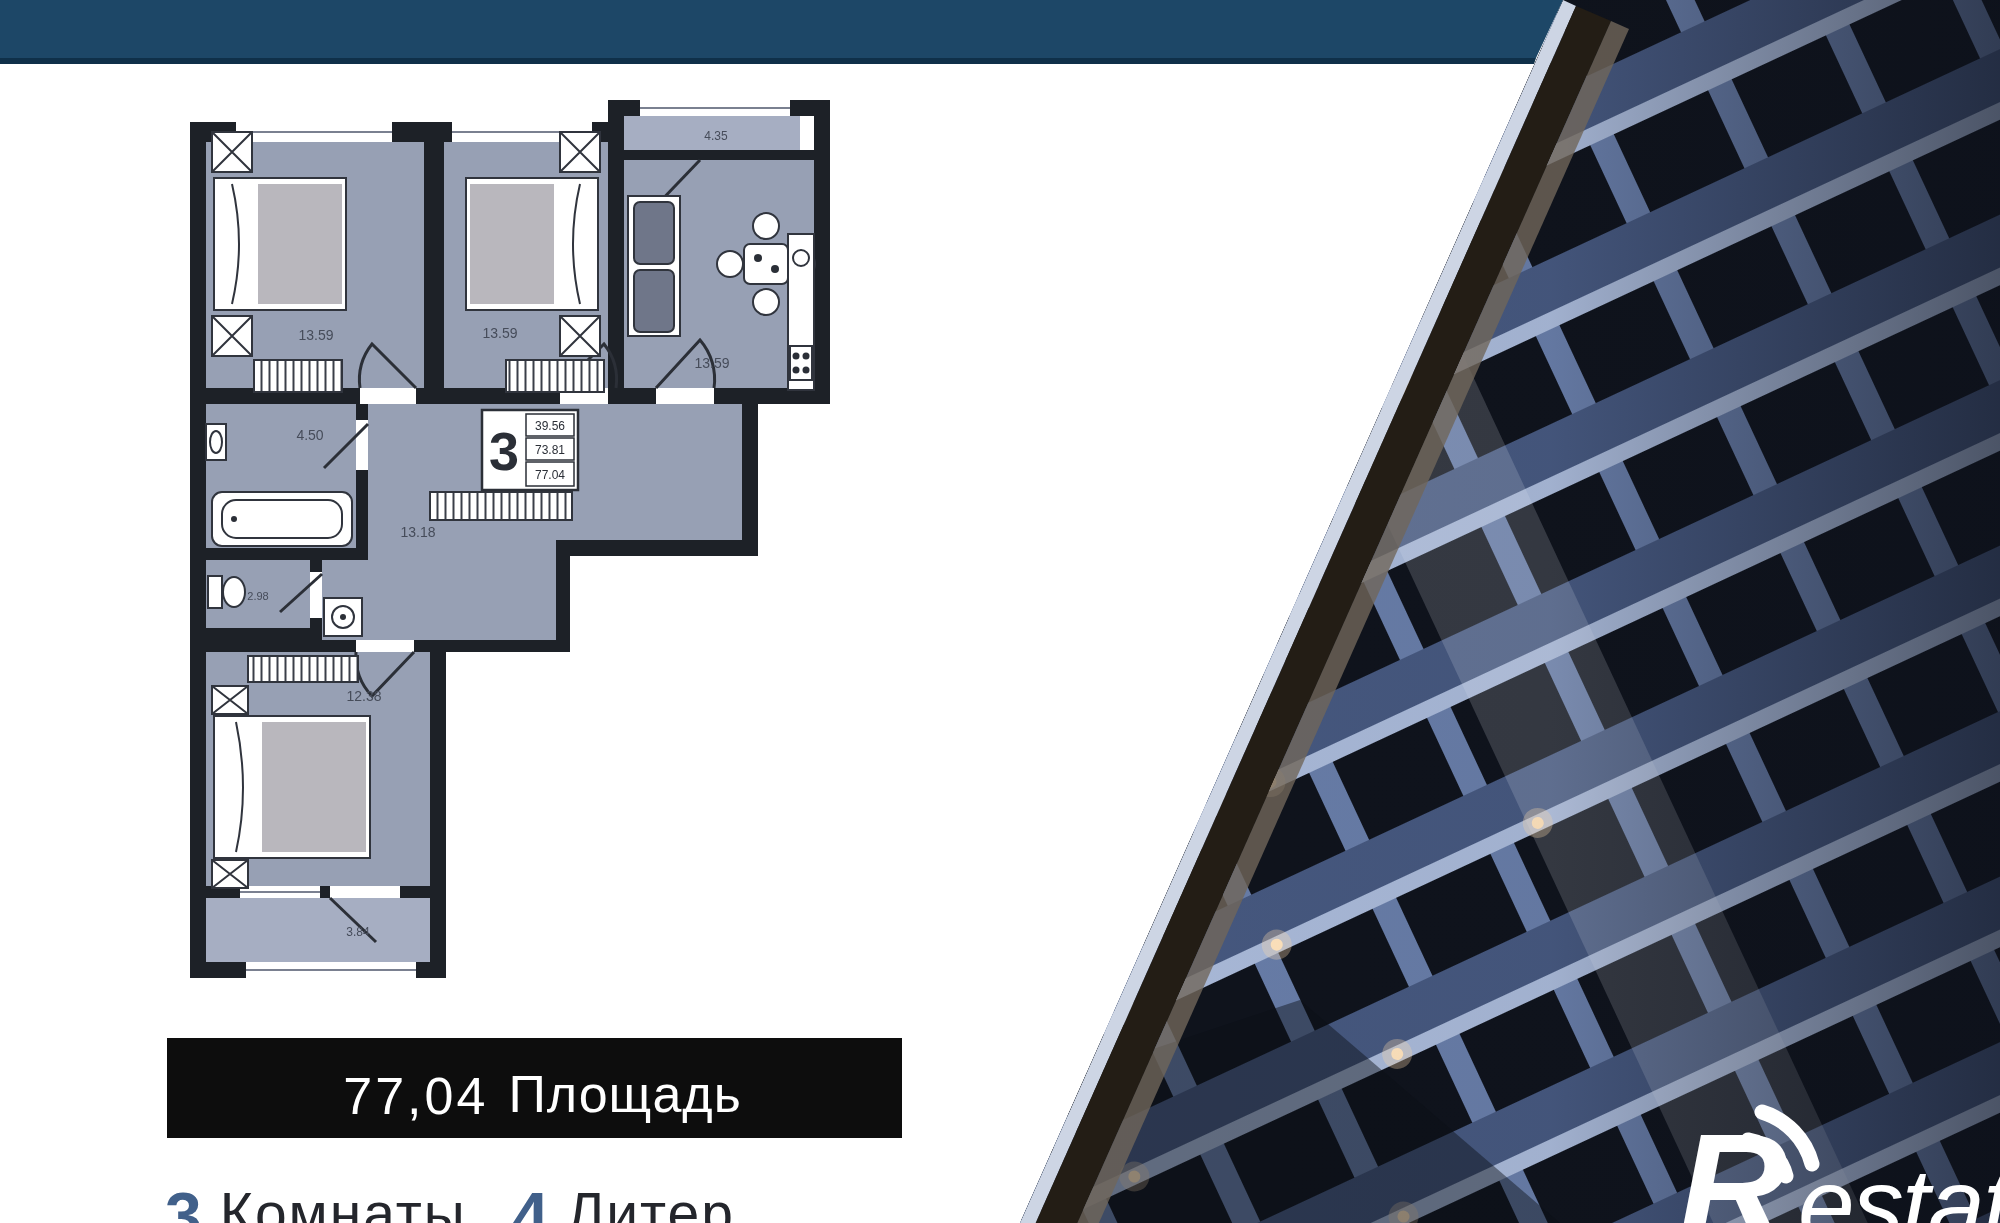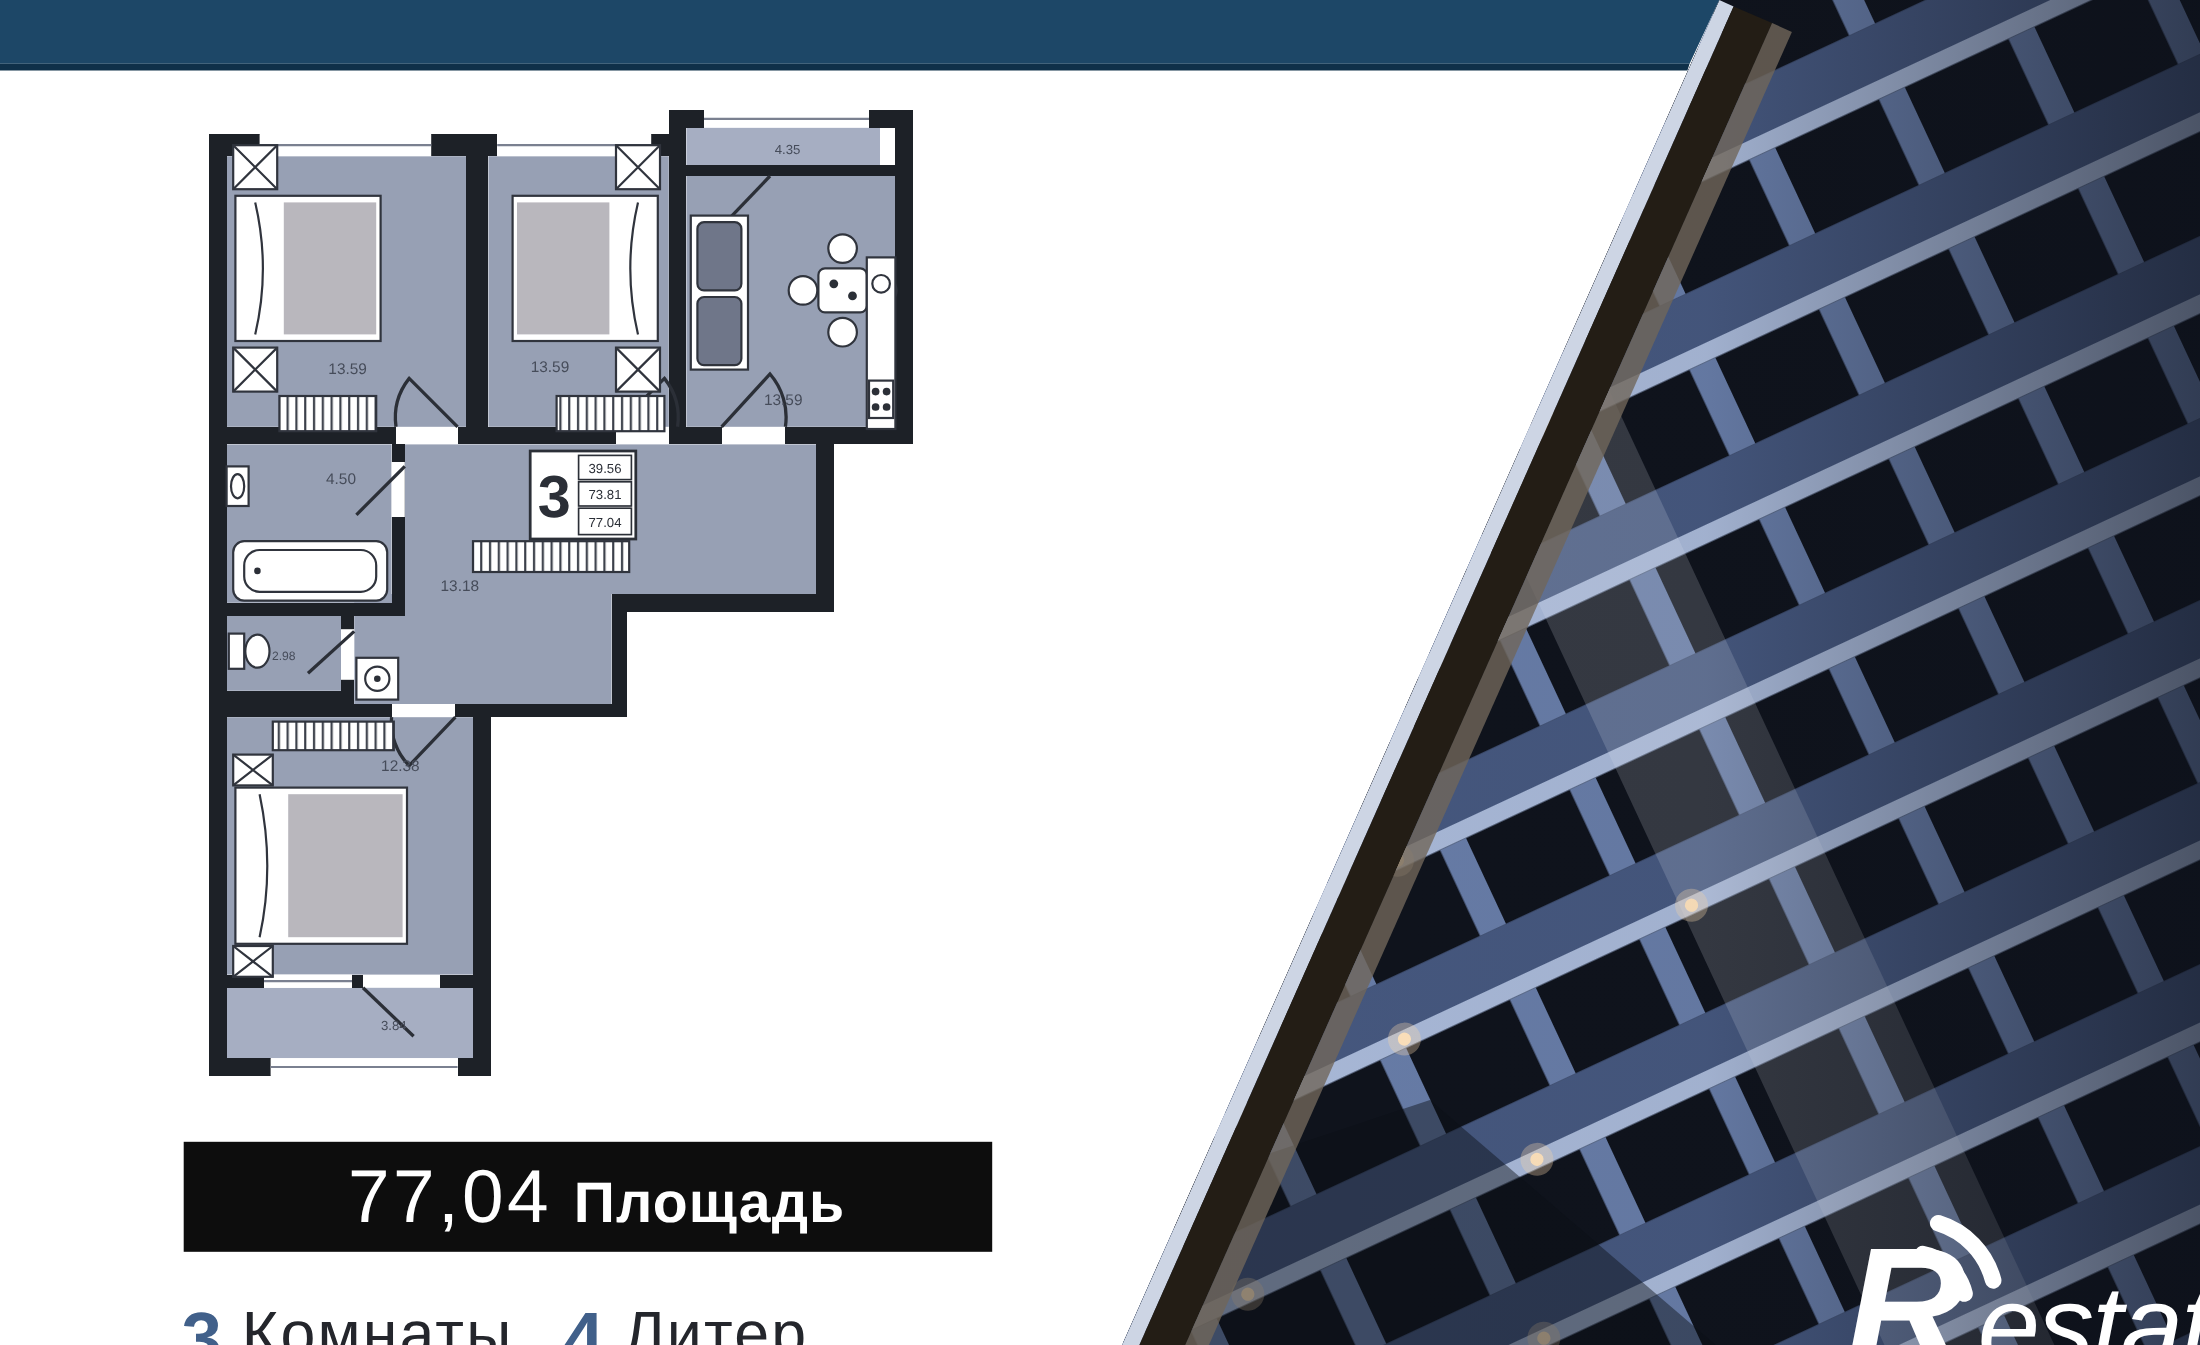--- a/index.html
+++ b/index.html
@@ -6,22 +6,22 @@
   body{
     width:2000px;height:1223px;overflow:hidden;position:relative;
     background:#ffffff;font-family:"Liberation Sans", sans-serif;
   }
   #scene{position:absolute;left:0;top:0;}
   .banner{
     position:absolute;left:167px;top:1038px;width:735px;height:100px;
     background:#0d0d0d;display:flex;justify-content:center;align-items:flex-end;
     padding-bottom:16px;box-sizing:border-box;gap:20px;
   }
-  .banner .val{color:#fff;font-size:68px;line-height:1;letter-spacing:3px;font-weight:400;margin-left:16px;}
-  .banner .lbl{color:#fff;font-size:52px;line-height:1.05;font-weight:700;letter-spacing:1px;}
+  .banner .val{color:#fff;font-size:52px;line-height:1;letter-spacing:3px;font-weight:400;margin-left:16px;}
+  .banner .lbl{color:#fff;font-size:52px;line-height:1.05;font-weight:400;letter-spacing:1px;}
   .summary-item{position:absolute;top:1183px;display:flex;gap:18px;align-items:flex-start;}
   .summary-item .num{font-size:66px;font-weight:700;line-height:1;color:#41608a;}
   .summary-item .word{font-size:57px;font-weight:400;line-height:1.08;color:#24262c;letter-spacing:2px;}
   #rooms-summary{left:165px;}
   #liter-summary{left:512px;}
   text{font-family:"Liberation Sans", sans-serif;}
 </style>
 </head>
 <body>
 

